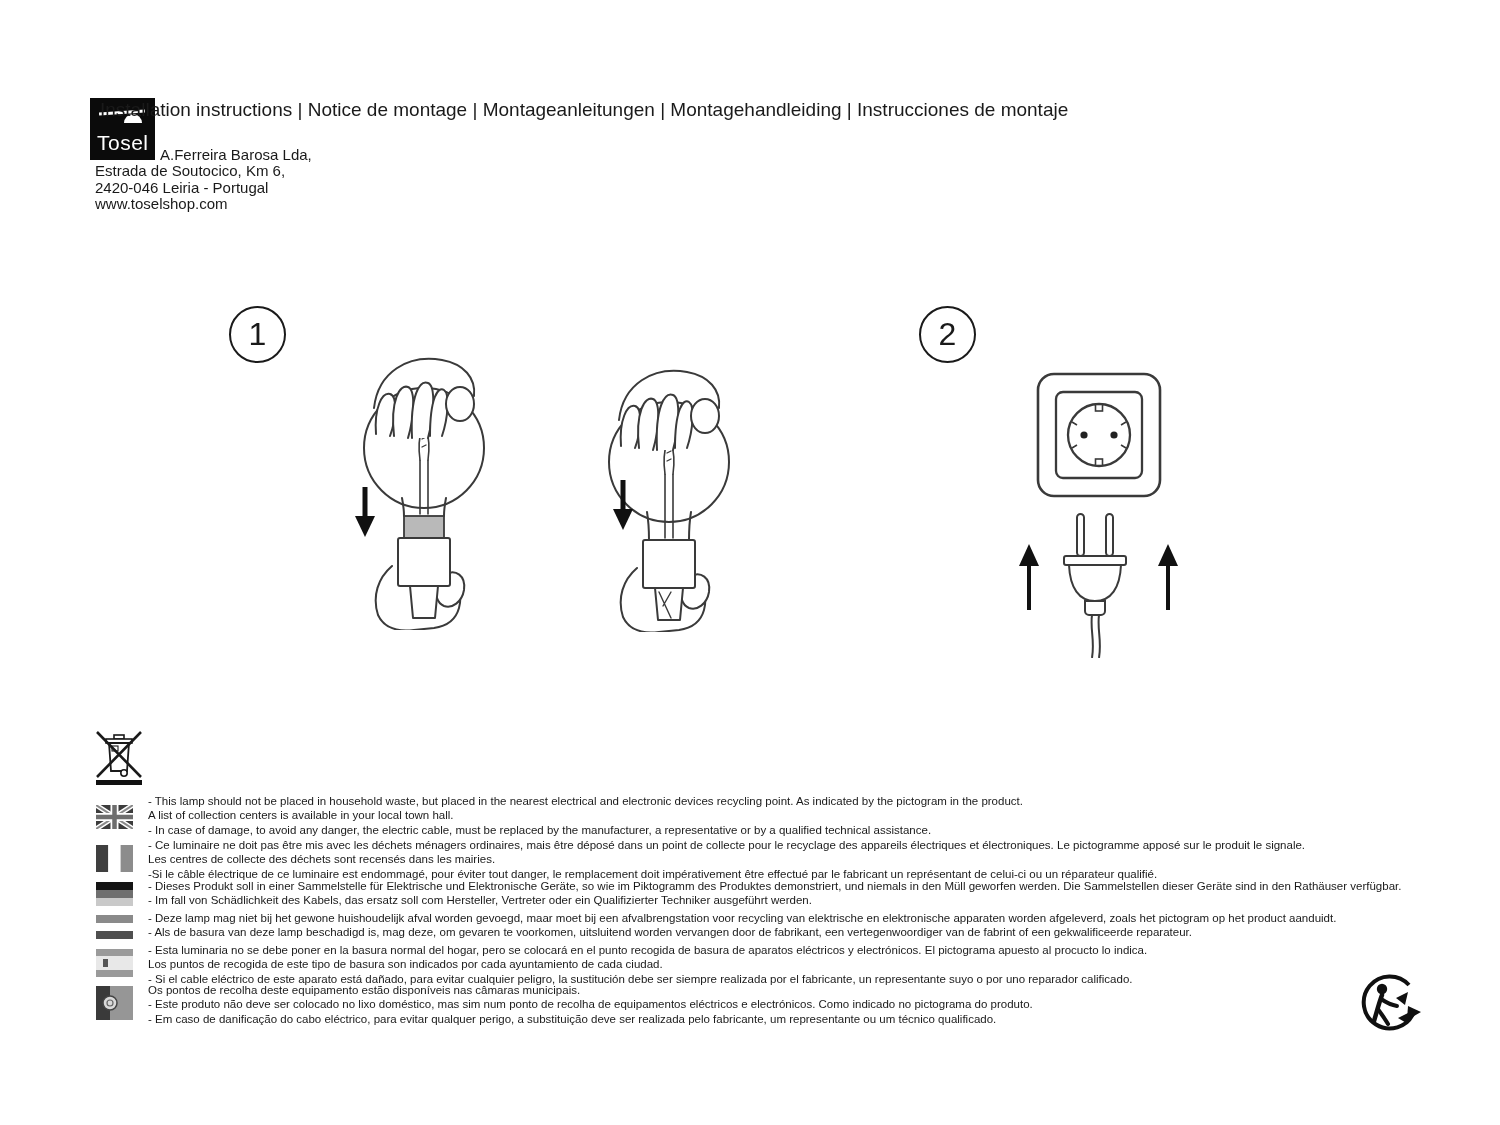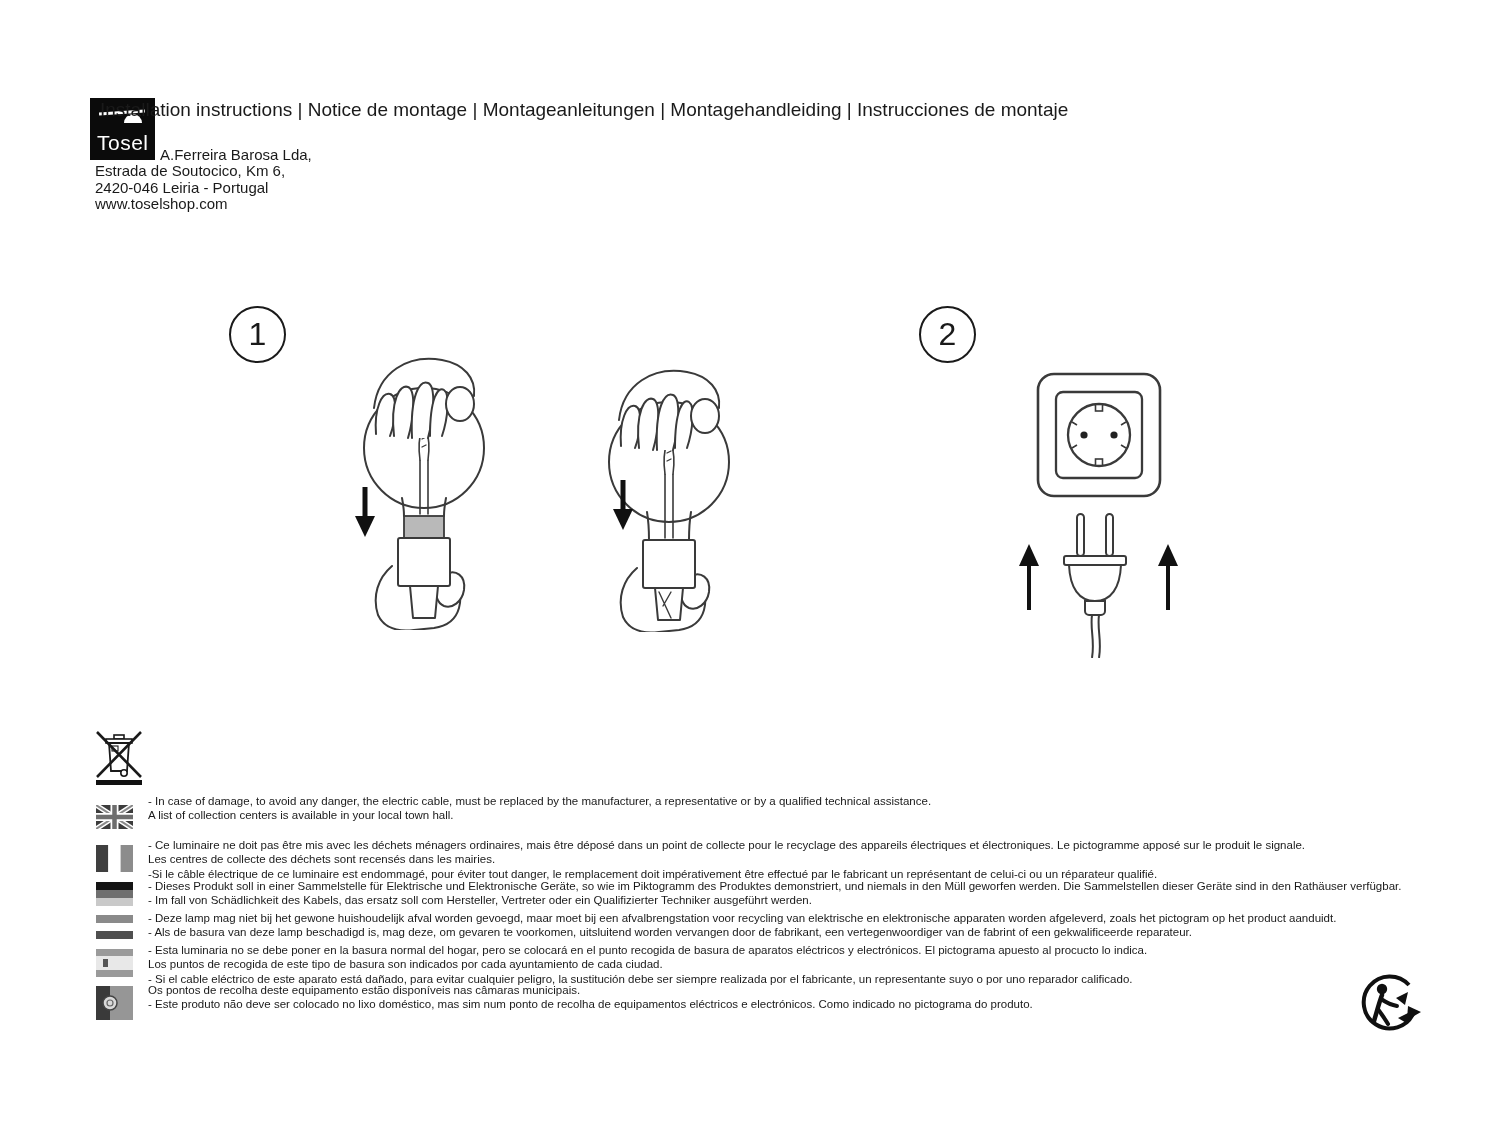--- a/index.html
+++ b/index.html
@@ -157,22 +157,23 @@
 
   <div class="notice" style="top:794px;">
     <svg class="flag" style="top:11px;" width="37" height="24" viewBox="0 0 37 24">
       <rect width="37" height="24" fill="#3c3c3c"></rect>
       <path d="M0,0 L37,24 M37,0 L0,24" stroke="#fff" stroke-width="5"></path>
       <path d="M0,0 L37,24 M37,0 L0,24" stroke="#8a8a8a" stroke-width="2"></path>
       <path d="M18.5,0 V24 M0,12 H37" stroke="#fff" stroke-width="8"></path>
       <path d="M18.5,0 V24 M0,12 H37" stroke="#6e6e6e" stroke-width="4.5"></path>
     </svg>
     <div class="txt">
+      <div>- This lamp should not be placed in household waste, but placed in the nearest electrical and electronic devices recycling point. As indicated by the pictogram in the product.</div>
+      <div>A list of collection centers is available in your local town hall.</div>
       <div>- In case of damage, to avoid any danger, the electric cable, must be replaced by the manufacturer, a representative or by a qualified technical assistance.</div>
-      <div>A list of collection centers is available in your local town hall.</div>
     </div>
   </div>
 
   <div class="notice" style="top:838px;">
     <svg class="flag" style="top:7px;" width="37" height="27" viewBox="0 0 37 27">
       <rect x="0" width="12.3" height="27" fill="#3f3f3f"></rect>
       <rect x="12.3" width="12.3" height="27" fill="#ffffff"></rect>
       <rect x="24.6" width="12.4" height="27" fill="#8c8c8c"></rect>
     </svg>
     <div class="txt">
@@ -223,20 +224,21 @@
   <div class="notice" style="top:983px;">
     <svg class="flag" style="top:3px;" width="37" height="34" viewBox="0 0 37 34">
       <rect x="0" width="14" height="34" fill="#3a3a3a"></rect>
       <rect x="14" width="23" height="34" fill="#969696"></rect>
       <circle cx="14" cy="17" r="7" fill="#d9d9d9" stroke="#444" stroke-width="1.5"></circle>
       <circle cx="14" cy="17" r="3" fill="none" stroke="#666" stroke-width="1.2"></circle>
     </svg>
     <div class="txt">
       <div>Os pontos de recolha deste equipamento estão disponíveis nas câmaras municipais.</div>
       <div>- Este produto não deve ser colocado no lixo doméstico, mas sim num ponto de recolha de equipamentos eléctricos e electrónicos. Como indicado no pictograma do produto.</div>
+      <div>- Em caso de danificação do cabo eléctrico, para evitar qualquer perigo, a substituição deve ser realizada pelo fabricante, um representante ou um técnico qualificado.</div>
     </div>
   </div>
 
   <svg class="triman" width="64" height="68" viewBox="0 0 64 68">
     <path d="M51,13 A26,26 0 1 0 55.5,41" fill="none" stroke="#101010" stroke-width="4"></path>
     <polygon points="50,34 63,40 49,48" fill="#101010"></polygon>
     <circle cx="24" cy="17" r="5.2" fill="#101010"></circle>
     <path d="M24,23 C21,31 19,39 16,49" fill="none" stroke="#101010" stroke-width="4.5" stroke-linecap="round"></path>
     <path d="M23,27 C29,31 33,33 39,34" fill="none" stroke="#101010" stroke-width="4" stroke-linecap="round"></path>
     <path d="M20,37 C24,43 27,47 30,52" fill="none" stroke="#101010" stroke-width="4" stroke-linecap="round"></path>

